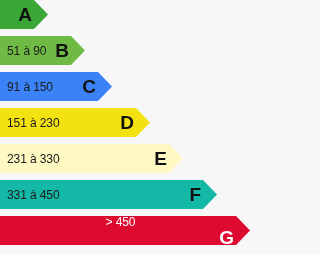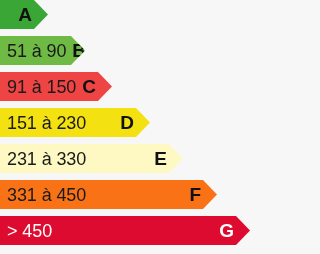--- a/index.html
+++ b/index.html
@@ -29,21 +29,21 @@
     height: 29px;
     display: flex;
     align-items: center;
     box-sizing: border-box;
     padding-left: 7px;
     padding-right: 16px;
     
     clip-path: polygon(0 0, calc(100% - 14px) 0, 100% 50%, calc(100% - 14px) 100%, 0 100%);
   }
   .band-range {
-    font-size: 18px;
+    font-size: 12px;
     line-height: 1;
     color: #1a1a1a;
     white-space: nowrap;
     letter-spacing: -0.1px;
   }
   .band-letter {
     margin-left: auto;
     font-size: 19px;
     font-weight: bold;
     line-height: 1;
@@ -68,47 +68,47 @@
   </div>
 
   <div class="band-row">
     <div class="band" style="width: 85px; background: rgb(111, 186, 68);">
       <span class="band-range">51 à 90</span>
       <span class="band-letter">B</span>
     </div>
   </div>
 
   <div class="band-row">
-    <div class="band" style="width: 112px; background: #ef4444;">
+    <div class="band" style="width: 112px; background: #3b82f6;">
       <span class="band-range">91 à 150</span>
       <span class="band-letter">C</span>
     </div>
   </div>
 
   <div class="band-row">
     <div class="band" style="width: 150px; background: rgb(244, 225, 18); justify-content: flex-end;">
       <span class="band-range">151 à 230</span>
       <span class="band-letter">D</span>
     </div>
   </div>
 
   <div class="band-row">
     <div class="band" style="width: 183px; background: #fef9c3;">
       <span class="band-range">231 à 330</span>
       <span class="band-letter">E</span>
     </div>
   </div>
 
   <div class="band-row">
-    <div class="band" style="width: 217px; background: #f97316;">
+    <div class="band" style="width: 217px; background: #14b8a6;">
       <span class="band-range">331 à 450</span>
       <span class="band-letter">F</span>
     </div>
   </div>
 
   <div class="band-row">
-    <div class="band light-text" style="width: 250px; background: rgb(221, 11, 47);">
+    <div class="band light-text" style="width: 250px; background: rgb(221, 11, 47); flex-direction: column;">
       <span class="band-range">&gt; 450</span>
       <span class="band-letter">G</span>
     </div>
   </div>
 
 </div>
 
 </body></html>

